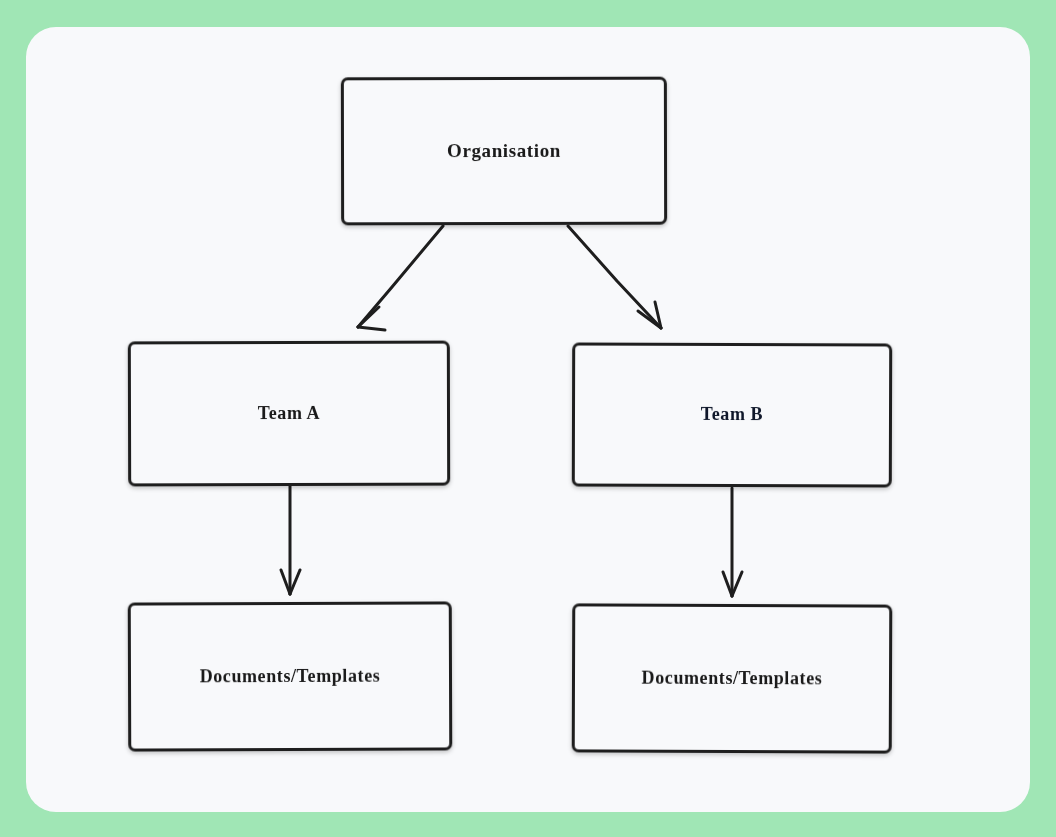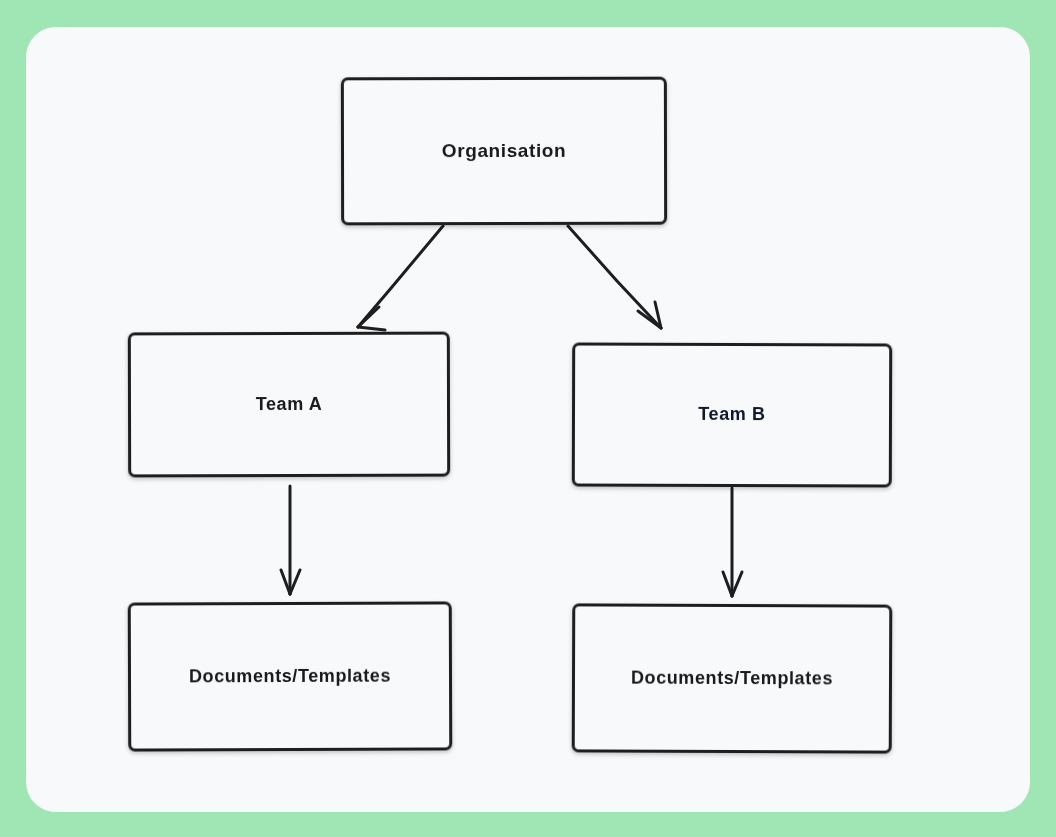--- a/index.html
+++ b/index.html
@@ -46,40 +46,40 @@
     display: flex;
     align-items: center;
     justify-content: center;
     border-style: solid;
     border-width: 3px;
     border-radius: 7px;
     text-align: center;
   }
 
   .node-label {
-    font-family: Liberation Sans, sans-serif;
+    font-family: Liberation Serif, serif;
     font-weight: bold;
     letter-spacing: 0.6px;
     line-height: 1.2;
     white-space: nowrap;
     display: block;
   }
 
   .node-root {
     left: 341px;
     top: 77px;
     width: 326px;
     height: 148px;
     transform: rotate(-0.12deg);
   }
   .node-root .node-label { font-size: 19px; }
 
   .node-team-a {
     left: 128px;
-    top: 332px;
+    top: 341px;
     width: 322px;
     height: 145px;
     transform: rotate(-0.15deg);
   }
   .node-team-a .node-label { font-size: 18px; }
 
   .node-team-b {
     left: 572px;
     top: 343px;
     width: 320px;

